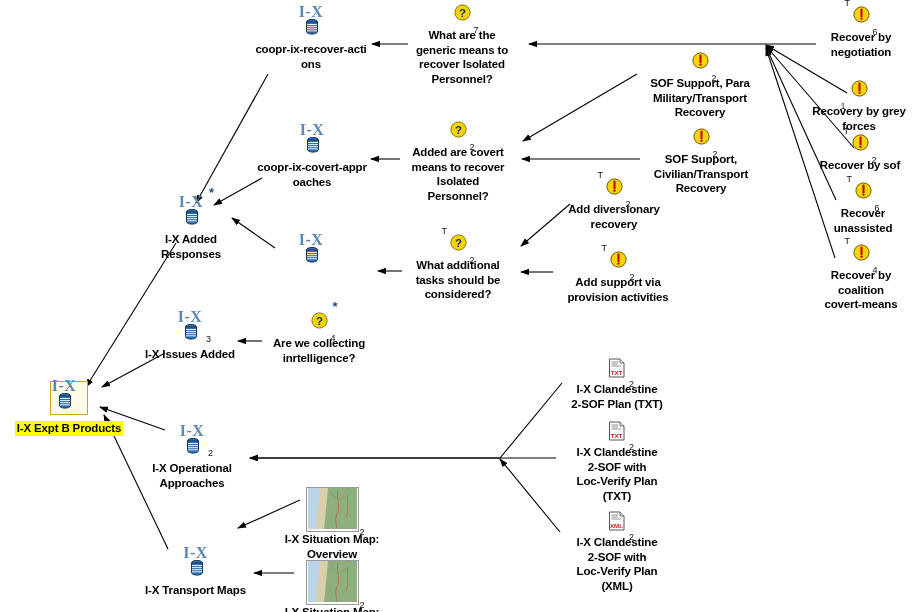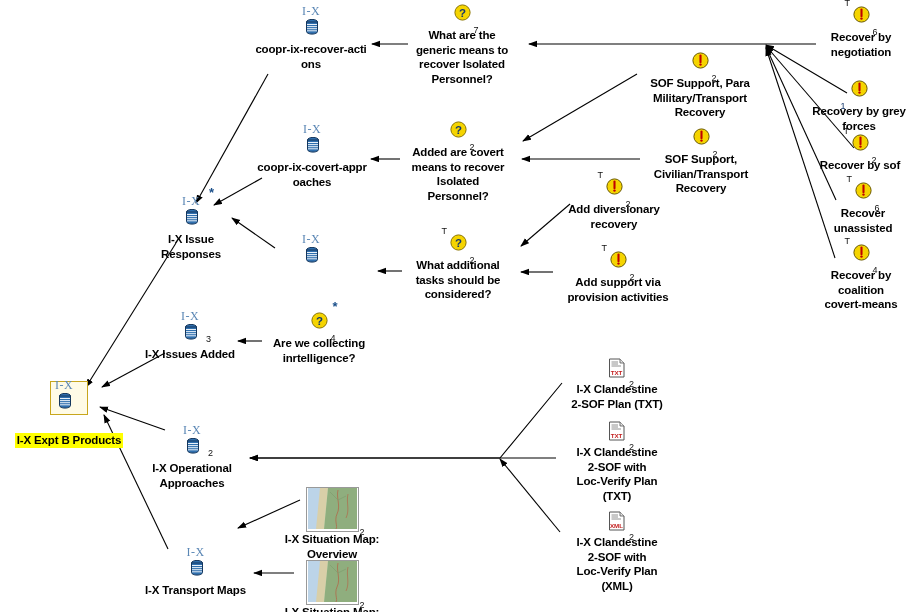--- a/index.html
+++ b/index.html
@@ -46,24 +46,25 @@
     color:#111;
     top:-3px;
     left:-8px;
   }
   
   .ixicon{display:inline-block;width:26px;height:30px;position:relative;}
   .ixicon .ixtext{
     position:absolute;top:-2px;left:0;width:26px;
     text-align:center;
     font-family:"Liberation Serif",serif;
-    font-size:12px;
+    font-size:16px;
     color:#5b87b5;
     line-height:11px;
     letter-spacing:0.5px;
+    font-weight:bold;
   }
   .ixicon .cyl{position:absolute;left:7px;top:11px;}
   .ixicon.sel{border:1px solid #c8a61c;background:#fffbe6;box-sizing:content-box;padding:1px 5px;}
   
   .qicon{display:inline-block;width:17px;height:17px;position:relative;vertical-align:middle;}
   
   .bicon{display:inline-block;width:17px;height:17px;position:relative;vertical-align:middle;}
   
   .docicon{display:inline-block;width:18px;height:20px;position:relative;vertical-align:middle;}
   
@@ -123,38 +124,38 @@
         <span class="ixtext">I-X</span>
         <span class="cyl">
           <svg width="14" height="16" viewBox="0 0 14 16">
               <ellipse cx="7" cy="3" rx="5.5" ry="2.6" fill="#2f6fae" stroke="#14365c"></ellipse>
               <path d="M1.5,3 L1.5,12.5 A5.5,2.6 0 0 0 12.5,12.5 L12.5,3 Z" fill="#2f6fae" stroke="#14365c"></path>
               <path d="M2,5.5 H12 M2,7.6 H12 M2,9.7 H12 M2,11.8 H12" stroke="#e8f0f8" stroke-width="1"></path>
             </svg>
         </span>
       </span>
     </span>
-    <div class="lbl" style="margin-top:14px;"><span class="hl">I-X Expt B Products</span></div>
+    <div class="lbl" style="margin-top:2px;"><span class="hl">I-X Expt B Products</span></div>
   </div>
 
   <div class="node" style="left:146px;top:198px;width:90px;">
     <span class="iconwrap">
       <span class="ixicon">
         <span class="ixtext">I-X</span>
         <span class="cyl">
           <svg width="14" height="16" viewBox="0 0 14 16">
               <ellipse cx="7" cy="3" rx="5.5" ry="2.6" fill="#2f6fae" stroke="#14365c"></ellipse>
               <path d="M1.5,3 L1.5,12.5 A5.5,2.6 0 0 0 12.5,12.5 L12.5,3 Z" fill="#2f6fae" stroke="#14365c"></path>
               <path d="M2,5.5 H12 M2,7.6 H12 M2,9.7 H12 M2,11.8 H12" stroke="#e8f0f8" stroke-width="1"></path>
             </svg>
         </span>
       </span>
       <span class="star">*</span>
     </span>
-    <div class="lbl">I-X Issue
+    <div class="lbl">I-X Added
 Responses</div>
   </div>
 
   <div class="node" style="left:134px;top:313px;width:112px;">
     <span class="iconwrap">
       <span class="ixicon">
         <span class="ixtext">I-X</span>
         <span class="cyl">
           <svg width="14" height="16" viewBox="0 0 14 16">
               <ellipse cx="7" cy="3" rx="5.5" ry="2.6" fill="#2f6fae" stroke="#14365c"></ellipse>

